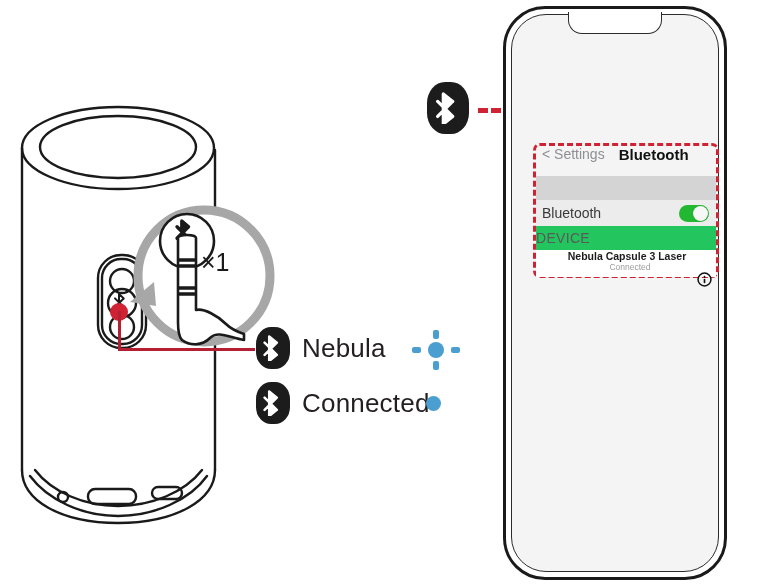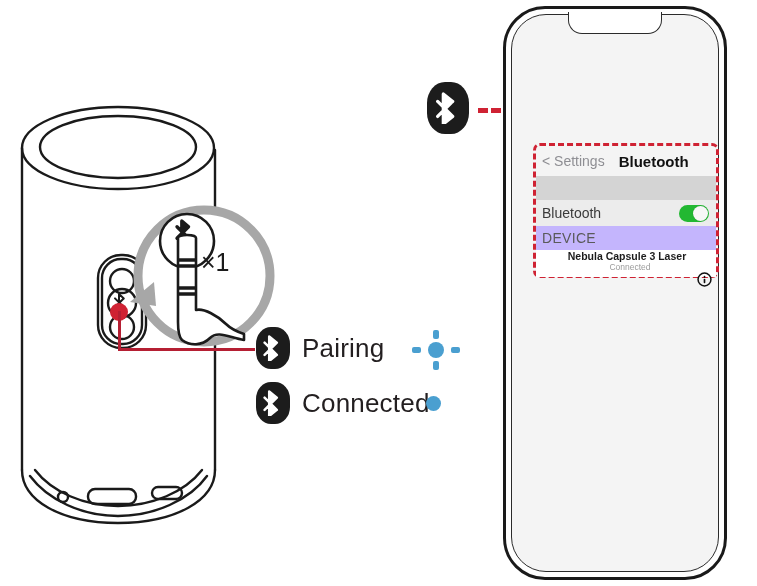--- a/index.html
+++ b/index.html
@@ -74,21 +74,21 @@
     position:absolute;
     left:533px;top:143px;
     width:186px;height:135px;
     border:3px dashed #cf2233;
     border-radius:7px;
     box-sizing:border-box;
     padding:0;
   }
   .panel-nav{
     height:30px;
-    display:flex;align-items:center;
+    display:flex;align-items:flex-start;
     padding-left:6px;
     background:transparent;
   }
   .nav-back{
     font-size:14px;color:#8e8e93;
     white-space:nowrap;
   }
   .nav-title{
     font-size:15px;color:#111;font-weight:bold;
     margin-left:14px;
@@ -111,24 +111,23 @@
     position:relative;
     flex:0 0 auto;
   }
   .toggle-knob{
     position:absolute;right:1px;top:1px;
     width:15px;height:15px;border-radius:50%;
     background:#f7f7f7;
     box-shadow:0 0 1px rgba(0,0,0,.25);
   }
   .row-device-header{
-    background:#c4b5fd;
+    background:#22c55e;
     height:24px;
     display:flex;align-items:center;
-    padding-left:6px;
   }
   .row-device-header span{font-size:14px;color:#5a5a5a;letter-spacing:.3px;}
   .row-device{
     background:#ffffff;
     height:27px;
     display:flex;align-items:center;
     padding:0 4px 0 6px;
     flex-direction:column;
   }
   .device-name{font-size:10.5px;color:#1b1b1b;font-weight:bold;white-space:nowrap;}
@@ -247,21 +246,21 @@
   <div id="led-dot"></div>
   <div id="callout-vert"></div>
   <div id="callout-horz"></div>
 
   <div class="legend-row" style="left:256px;top:327px;">
     <div class="bt-badge">
       <svg width="20" height="26" viewBox="0 0 24 34" aria-hidden="true">
         <path d="M7 2 L17 10 L7 18 L7 2 Z M7 18 L17 26 L7 34 L7 18 Z M1 10 L17 26 M1 26 L17 10" fill="#ffffff" stroke="#ffffff" stroke-width="3.2" stroke-linejoin="round" stroke-linecap="round"></path>
       </svg>
     </div>
-    <div class="legend-label">Pairing</div>
+    <div class="legend-label">Nebula</div>
   </div>
 
   <svg class="abs" style="left:412px;top:330px;" width="48" height="40">
     <circle cx="24" cy="20" r="8" fill="#4a9fd0"></circle>
     <rect x="21" y="0" width="6" height="9" rx="2" fill="#4a9fd0"></rect>
     <rect x="21" y="31" width="6" height="9" rx="2" fill="#4a9fd0"></rect>
     <rect x="0" y="17" width="9" height="6" rx="2" fill="#4a9fd0"></rect>
     <rect x="39" y="17" width="9" height="6" rx="2" fill="#4a9fd0"></rect>
   </svg>
 

